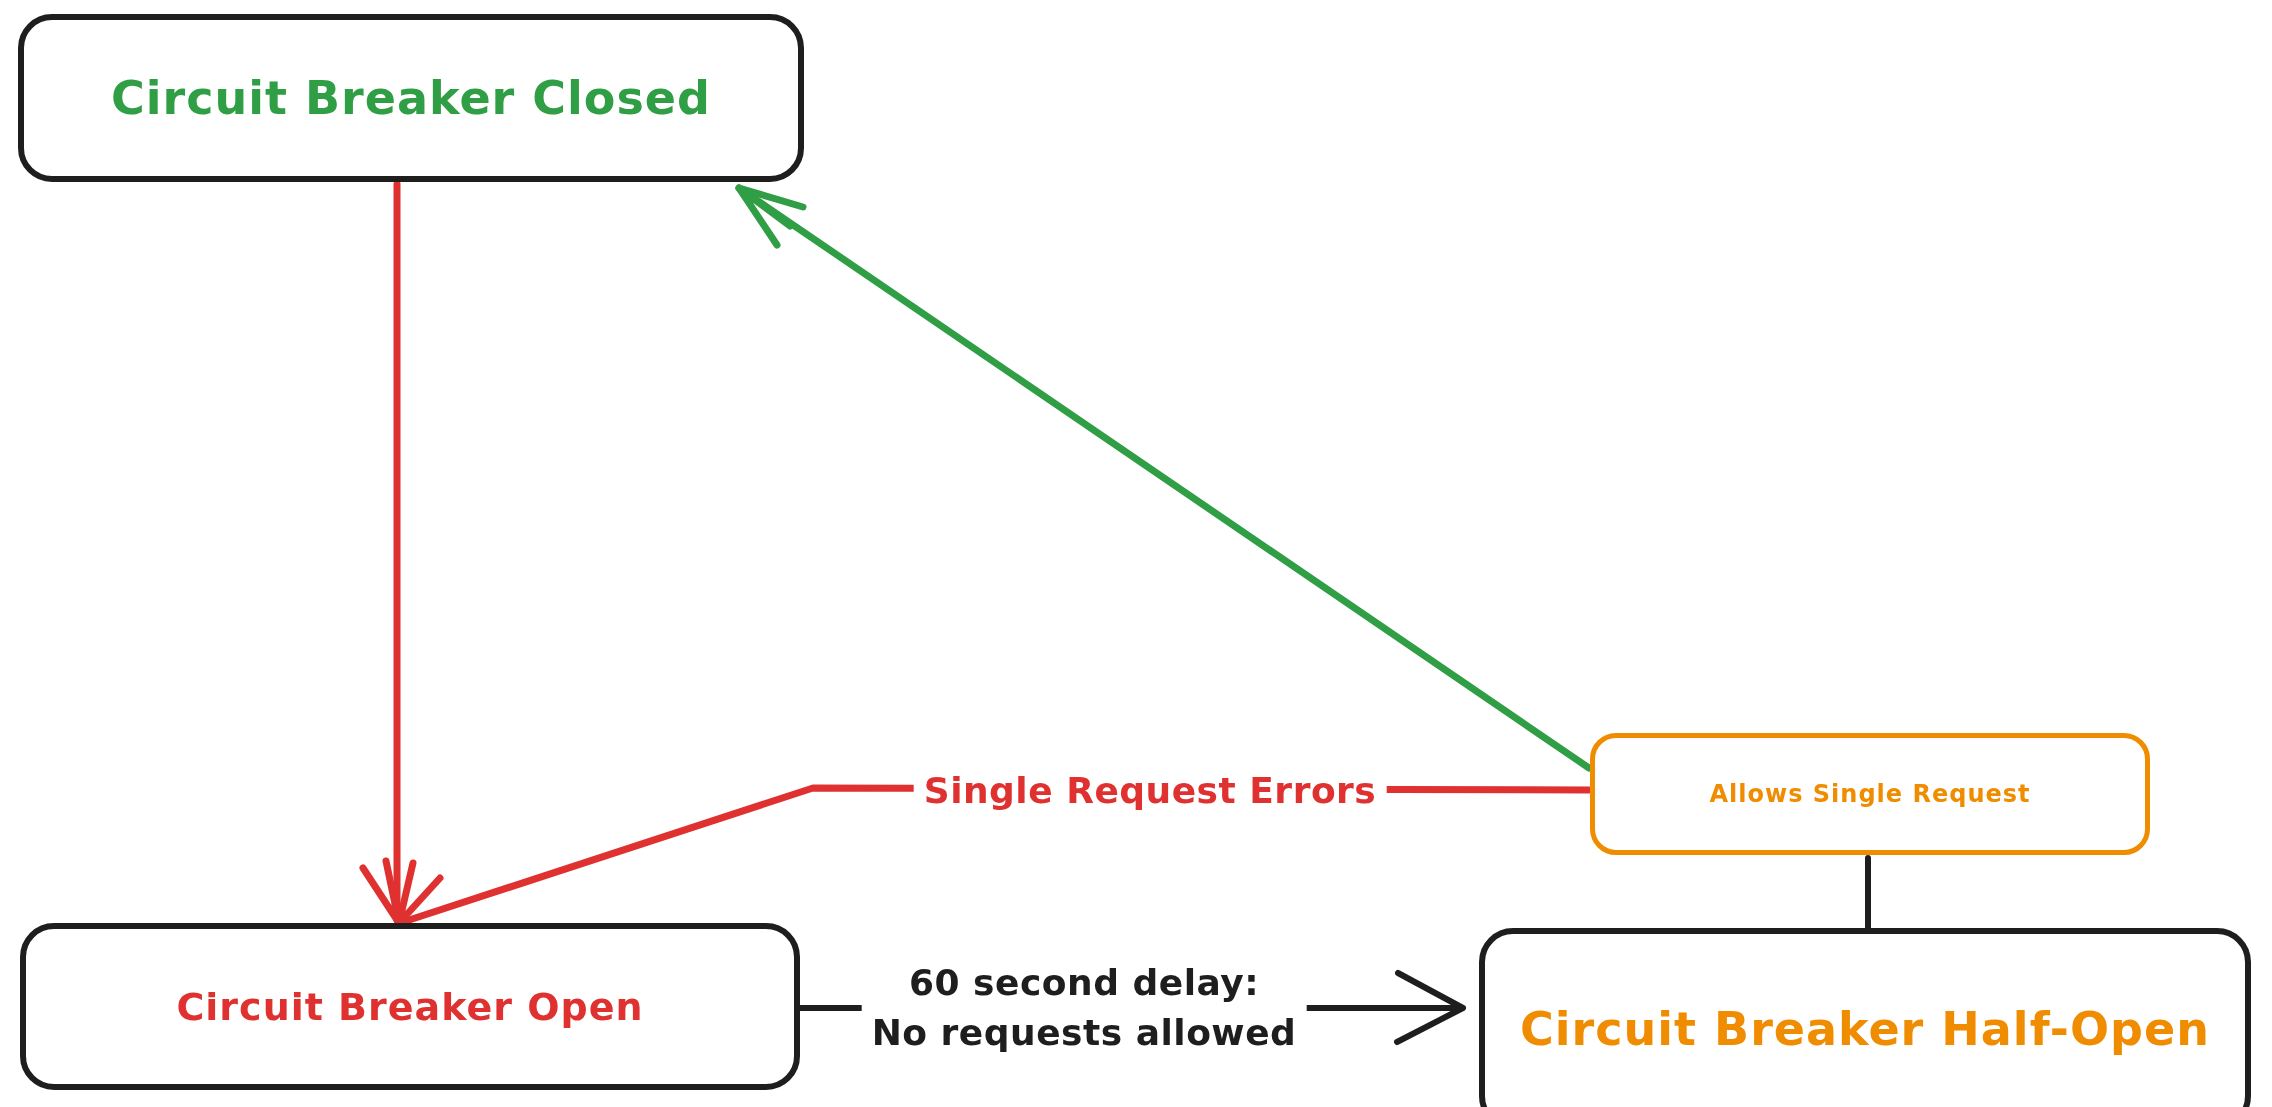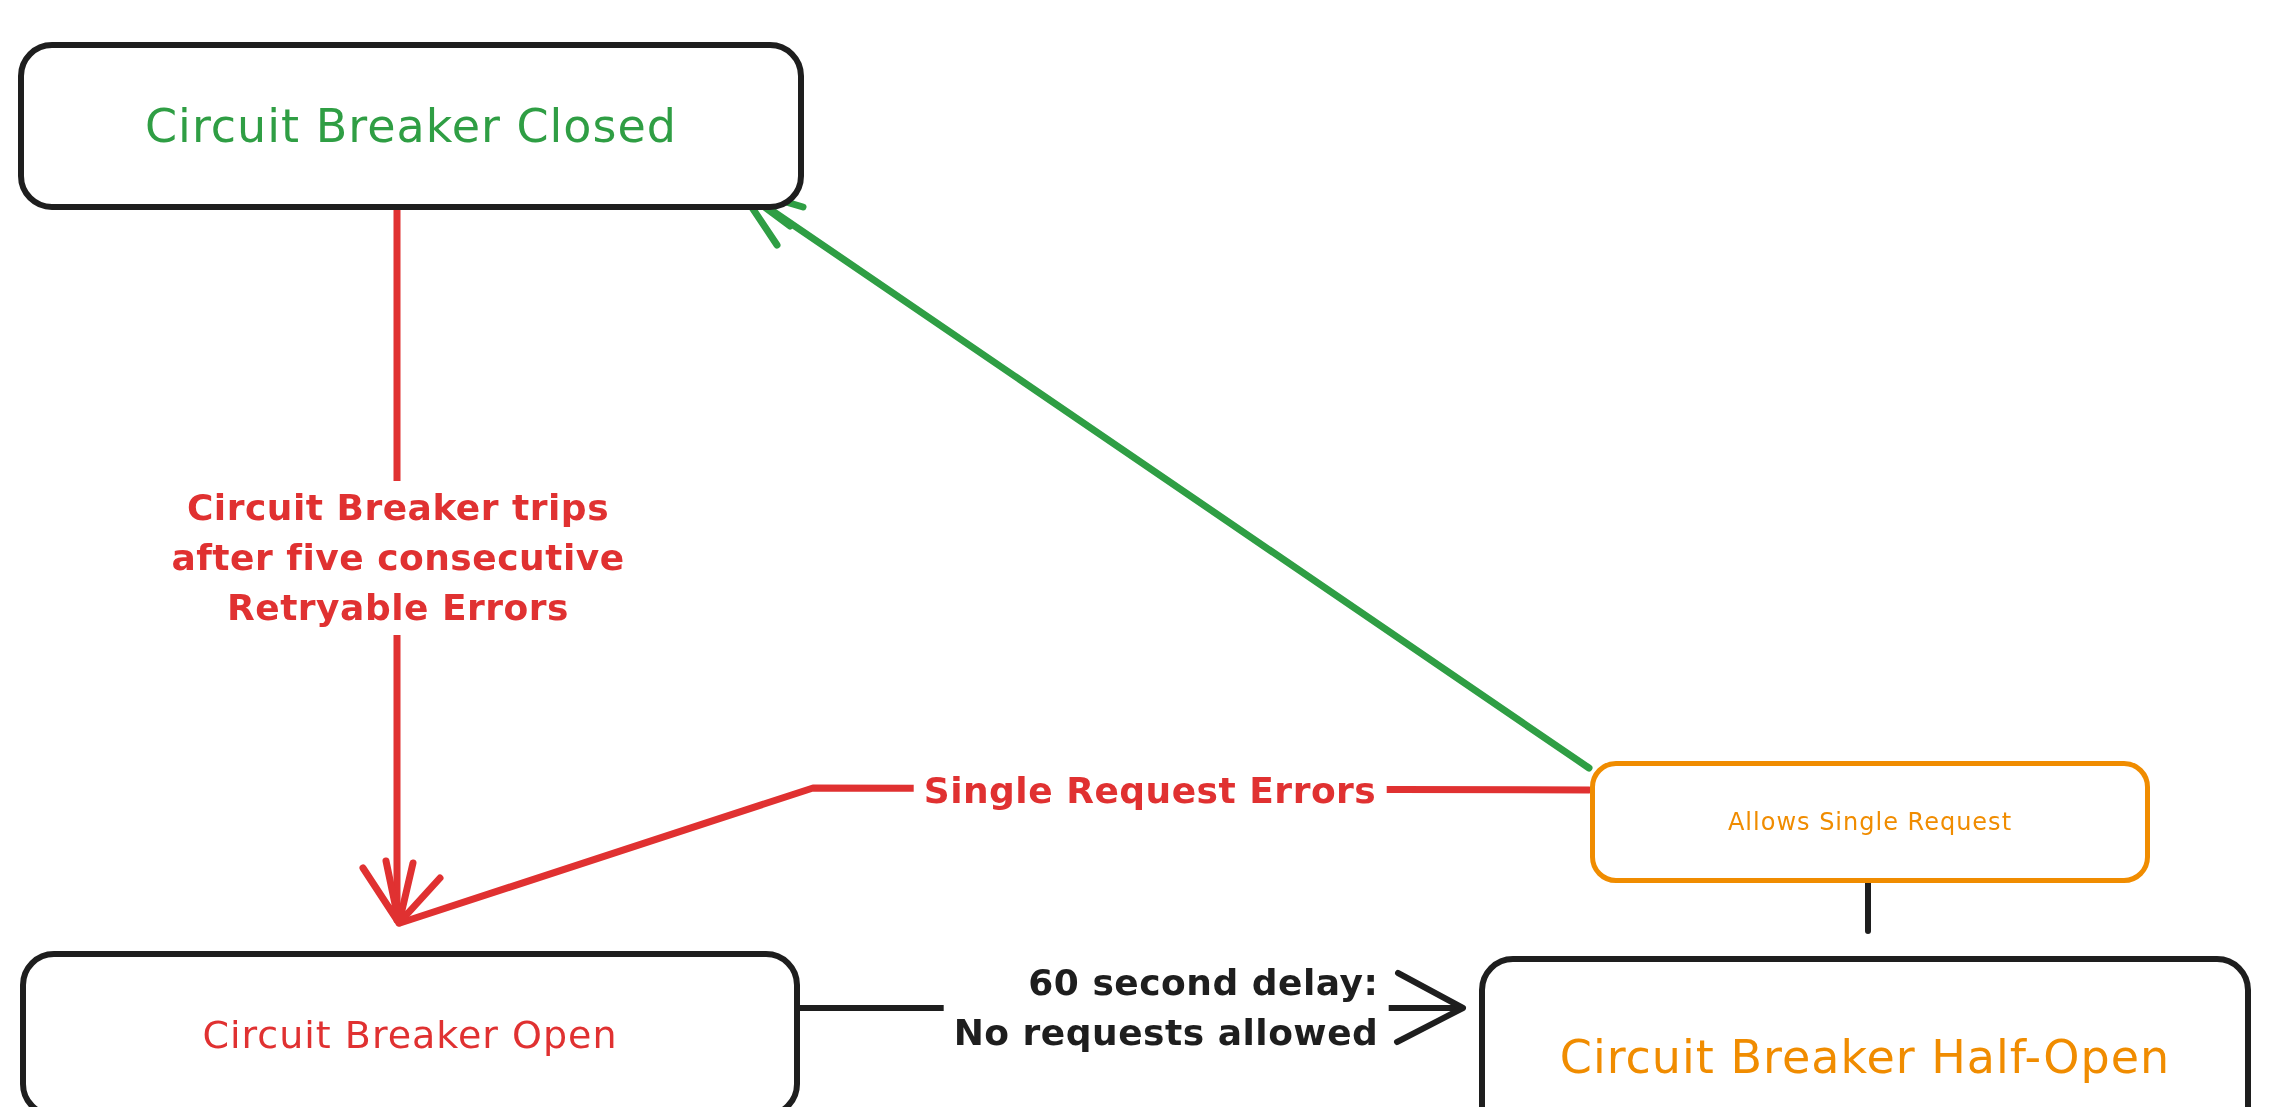--- a/index.html
+++ b/index.html
@@ -29,23 +29,22 @@
   .node {
     position: absolute;
     box-sizing: border-box;
     display: flex;
     align-items: center;
     justify-content: center;
     background: #ffffff;
     border: 6px solid var(--ink);
     border-radius: 34px;
     text-align: left;
-    font-weight: normal;
+    font-weight: bold;
     letter-spacing: 1px;
-    margin-top: 28px;
   }
   #node-closed    { left: 18px;   top: 14px;  width: 786px; height: 168px; font-size: 46px; color: var(--green); }
   #node-open      { left: 20px;   top: 923px; width: 780px; height: 167px; font-size: 38px; color: var(--red); }
   #node-half-open { left: 1479px; top: 928px; width: 772px; height: 202px; font-size: 46px; color: var(--orange); }
   #node-allows {
     left: 1590px; top: 733px; width: 560px; height: 122px;
     border: 5px solid var(--orange);
     border-radius: 26px;
     font-size: 24px;
     color: var(--orange);
@@ -59,21 +58,21 @@
     text-align: center;
     font-weight: bold;
     font-size: 36px;
     line-height: 50px;
     letter-spacing: 0.5px;
     white-space: nowrap;
   }
   #label-trips    { left: 398px;  top: 558px;  color: var(--red); }
   #label-succeeds { left: 1123px; top: 488px;  color: var(--green); }
   #label-fails    { left: 1150px; top: 791px;  color: var(--red); }
-  #label-delay    { left: 1166px; top: 1008px; color: var(--ink); text-align: right; }
+  #label-delay    { left: 1084px; top: 1008px; color: var(--ink); }
   .edge-label span { display: block; }
 </style>
 </head>
 <body>
 
 <div id="canvas">
 
   <svg id="edges-layer" viewBox="0 0 2272 1107" xmlns="http://www.w3.org/2000/svg">
 
     <line class="stroke-red" x1="397" y1="184" x2="397" y2="920"></line>
@@ -100,25 +99,20 @@
   </div>
 
   <div class="node" id="node-half-open">
     <span>Circuit Breaker Half-Open</span>
   </div>
 
   <div class="node" id="node-allows">
     <span>Allows Single Request</span>
   </div>
 
-  <div class="edge-label" id="label-trips">
-    <span>Circuit Breaker trips</span>
-    <span>after five consecutive</span>
-    <span>Retryable Errors</span>
-  </div>
 
 
   <div class="edge-label" id="label-fails">
     <span>Single Request Errors</span>
   </div>
 
   <div class="edge-label" id="label-delay">
     <span>60 second delay:</span>
     <span>No requests allowed</span>
   </div>

